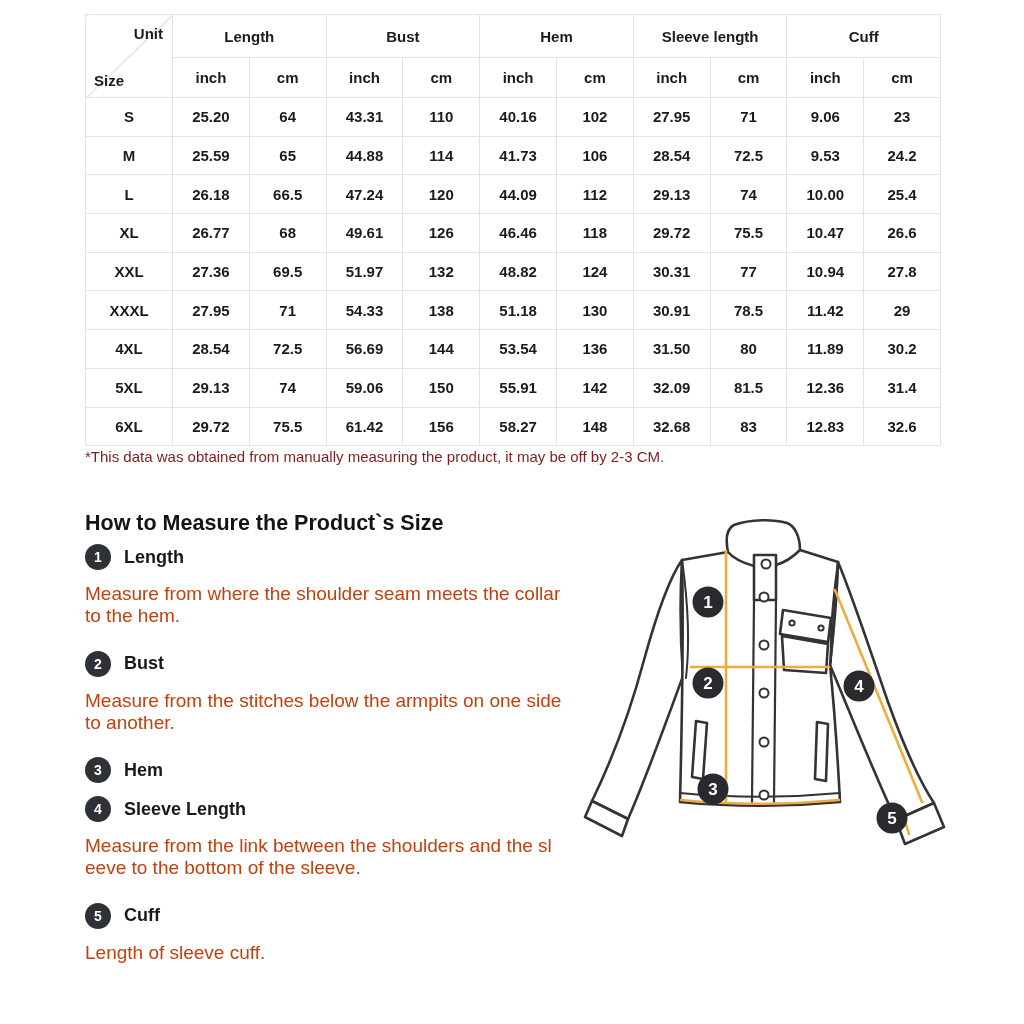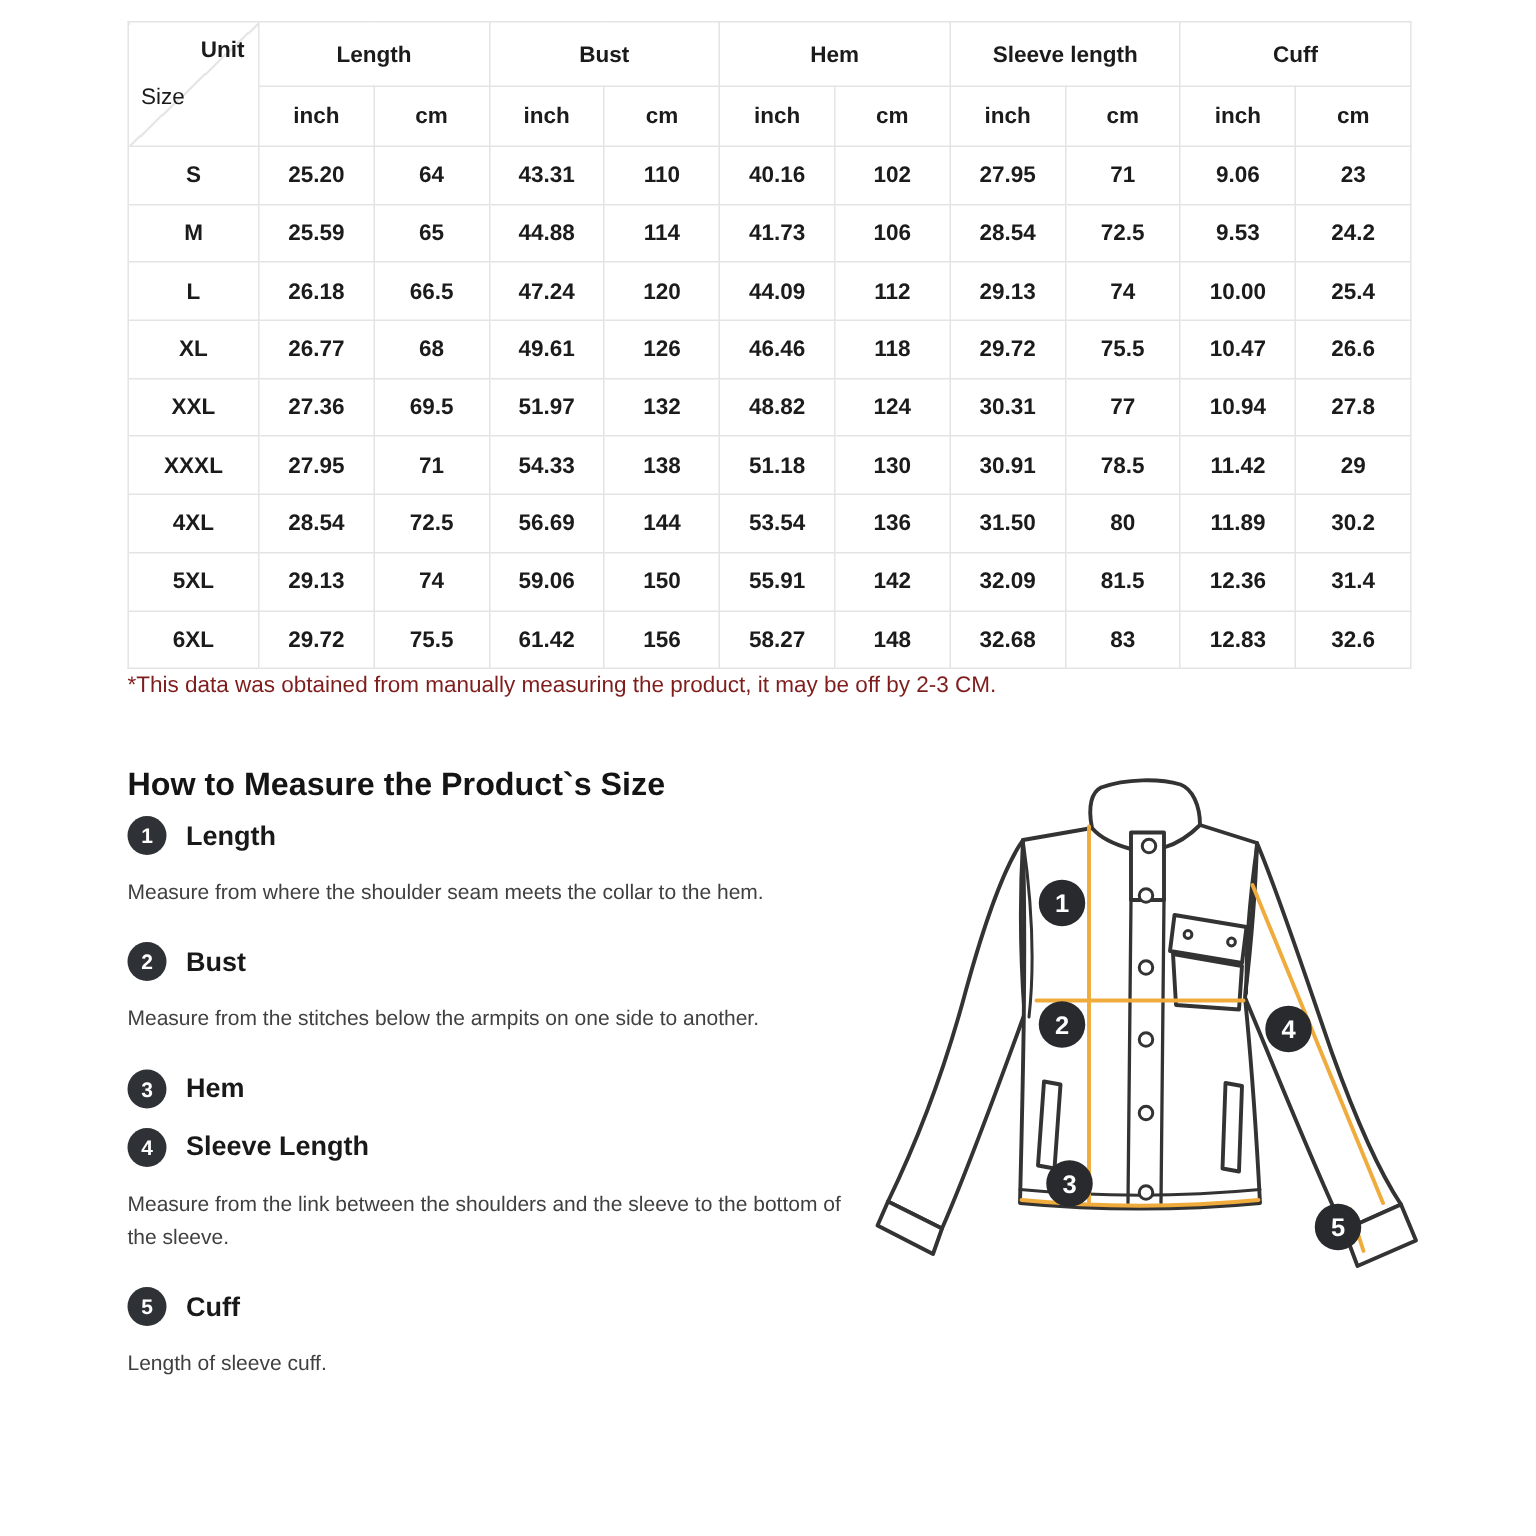--- a/index.html
+++ b/index.html
@@ -9,32 +9,32 @@
   
   table.size-table{position:absolute;left:85px;top:14px;width:855px;border-collapse:collapse;table-layout:fixed;}
   .size-table th,.size-table td{border:1px solid #e4e4e4;text-align:center;vertical-align:middle;
         font-size:15px;font-weight:bold;color:#1b1b1b;padding:0;background:#fff;}
   .size-table thead tr.group-row th{height:42px;}
   .size-table thead tr.unit-row th{height:39px;}
   .size-table tbody td{height:37.7px;}
   th.corner{position:relative;background:
       linear-gradient(to bottom right,transparent 49.4%,#e4e4e4 49.4%,#e4e4e4 50.6%,transparent 50.6%);}
   .corner-unit{position:absolute;top:10px;right:9px;font-weight:bold;}
-  .corner-size{position:absolute;bottom:24px;left:8px;font-weight:normal;margin-top:28px;}
+  .corner-size{position:absolute;bottom:8px;left:8px;font-weight:bold;margin-top:28px;}
 
   .footnote{position:absolute;left:85px;top:448px;width:860px;font-size:15px;color:#7f1d1d;}
 
   
   .guide-heading{position:absolute;left:85px;top:493px;font-size:21.5px;font-weight:bold;color:#141414;text-align:center;}
   .measure-list{position:absolute;left:85px;top:544px;width:478px;}
   .m-head{display:flex;align-items:center;gap:13px;margin:0 0 13px 0;}
   .m-num{width:26px;height:26px;border-radius:50%;background:#2e3136;color:#fff;
          display:flex;align-items:center;justify-content:center;font-size:14px;font-weight:bold;flex:0 0 26px;}
   .m-title{font-size:18px;font-weight:bold;color:#191919;}
-  .m-desc{margin:0 0 23px 0;font-size:14px;line-height:22.3px;color:#404040;word-break:break-all;width:477px;}
+  .m-desc{margin:0 0 23px 0;font-size:19px;line-height:22.3px;color:#c2410c;word-break:break-all;width:477px;}
 
   
   .jacket-box{position:absolute;left:570px;top:510px;width:390px;height:450px;}
 </style>
 </head>
 <body>
 
 <div class="page">
 
   <table class="size-table">

